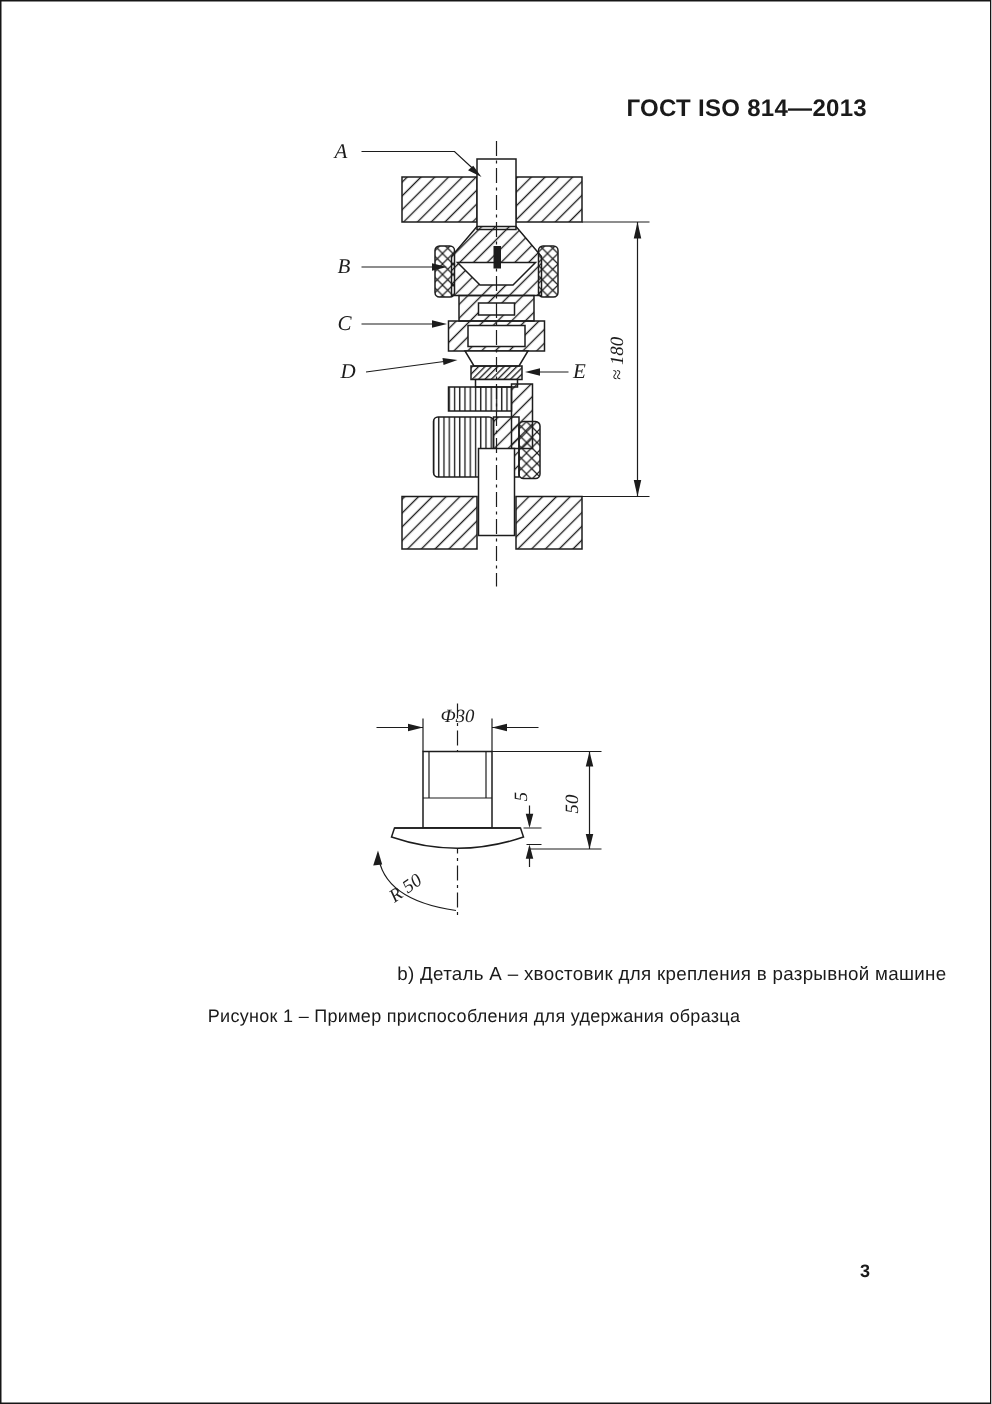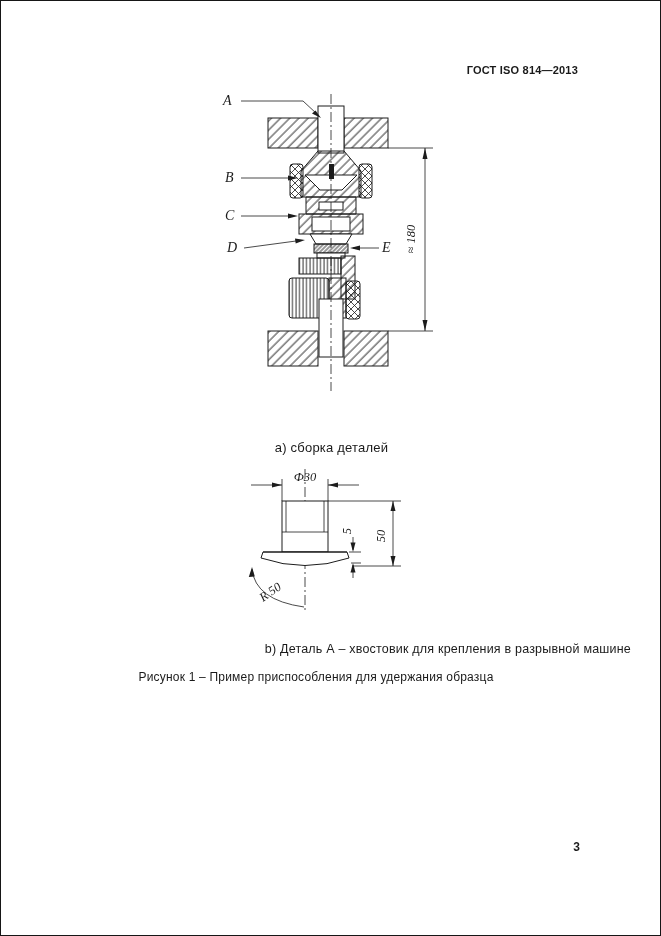--- a/index.html
+++ b/index.html
@@ -7,21 +7,21 @@
     position:relative;
     width:659px;height:934px;
     border:1px solid #161616;
     background:#fff;
     font-family:"Liberation Sans", sans-serif;
     color:#1a1a1a;
     overflow:hidden;
   }
   .header{
     position:absolute;top:63px;right:82px;
-    font-size:11px;font-weight:bold;letter-spacing:.2px;
+    font-size:16px;font-weight:bold;letter-spacing:.2px;
   }
   .fig-a{position:absolute;left:195px;top:85px;}
   .fig-b{position:absolute;left:235px;top:460px;}
   .note{
     position:absolute;left:143px;top:414px;width:460px;
     font-size:8px;color:#2e2e2e;letter-spacing:.1px;
   }
   .caption-a{
     position:absolute;left:0;top:439px;width:661px;
     text-align:center;font-size:13px;letter-spacing:.2px;
@@ -147,21 +147,20 @@
       <polygon class="ar" points="304,239 294,237.6 294.7,242.4"></polygon>
       <text class="lbl" x="226" y="251">D</text>
     </g>
     <g>
       <line class="thin" x1="352" y1="247" x2="378" y2="247"></line>
       <polygon class="ar" points="349,247 359,244.5 359,249.5"></polygon>
       <text class="lbl" x="381" y="251">E</text>
     </g>
   </svg>
 
-  <div class="caption-a">а) сборка деталей</div>
 
   <svg class="fig-b" width="175" height="155" viewBox="235 460 175 155" xmlns="http://www.w3.org/2000/svg">
 
     <line class="cl" x1="304" y1="468" x2="304" y2="610"></line>
 
     <g>
       <line class="thin" x1="281" y1="500" x2="281" y2="478"></line>
       <line class="thin" x1="327" y1="500" x2="327" y2="478"></line>
       <line class="thin" x1="250" y1="484" x2="281" y2="484"></line>
       <line class="thin" x1="327" y1="484" x2="358" y2="484"></line>

